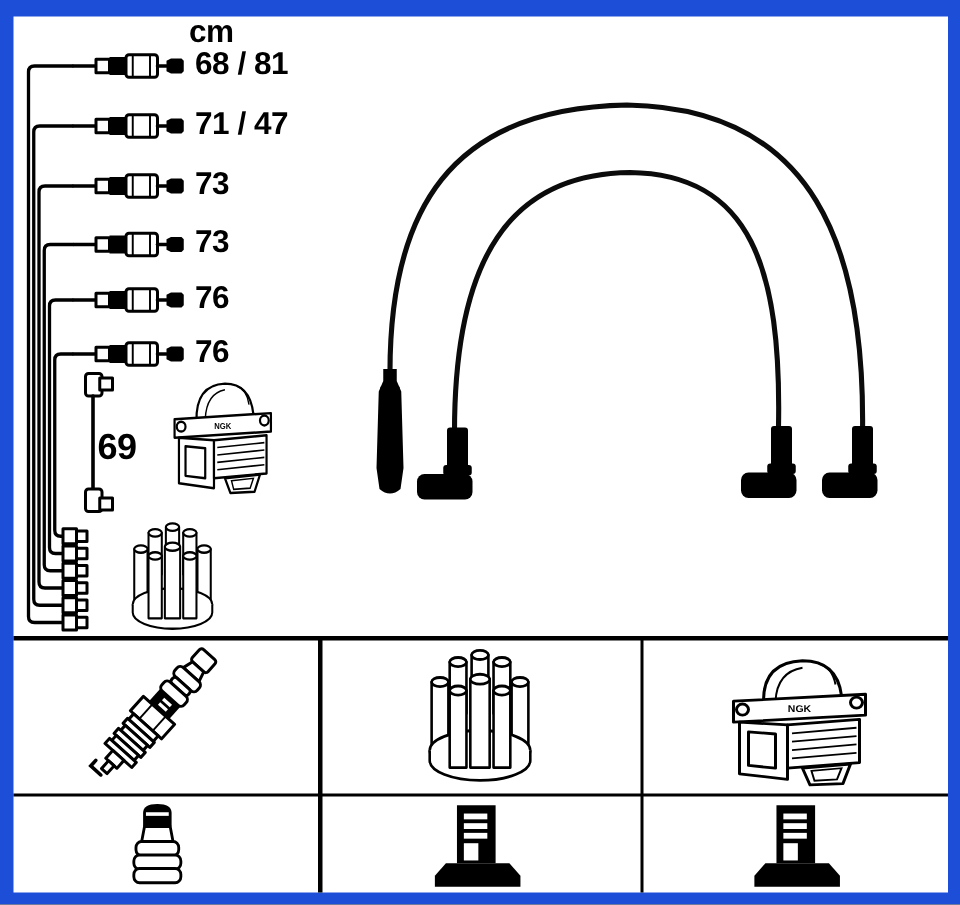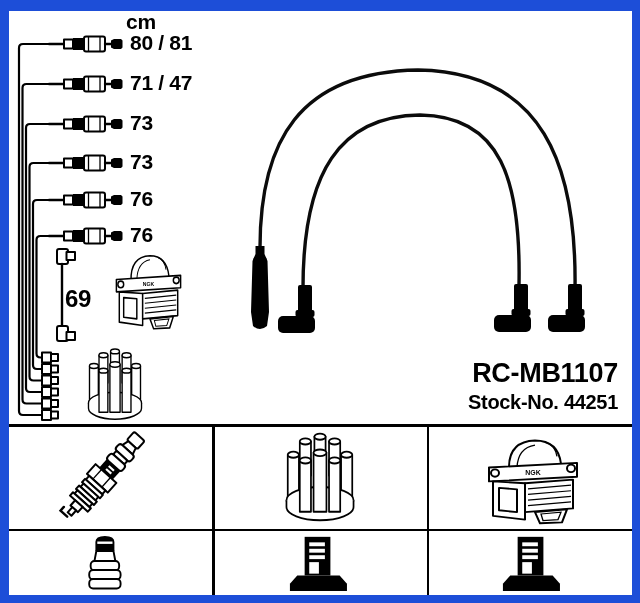--- a/index.html
+++ b/index.html
@@ -216,22 +216,20 @@
     <use href="#din-g" transform="translate(289,535) scale(0.92)"></use>
     <use href="#din-g" transform="translate(502,535) scale(0.92)"></use>
   </svg>
 
   <div class="gline" id="grid-top"></div>
   <div class="gline" id="grid-mid"></div>
   <div class="gline" id="grid-v1"></div>
   <div class="gline" id="grid-v2"></div>
 
   <div class="txt" id="cm-label">cm</div>
-  <div class="txt len" id="len-0">80 / 81</div>
+  <div class="txt len" id="len-0">68 / 81</div>
   <div class="txt len" id="len-1">71 / 47</div>
   <div class="txt len" id="len-2">73</div>
   <div class="txt len" id="len-3">73</div>
   <div class="txt len" id="len-4">76</div>
   <div class="txt len" id="len-5">76</div>
   <div class="txt" id="len-coil">69</div>
-  <div class="txt" id="product-code">RC-MB1107</div>
-  <div class="txt" id="stock-no">Stock-No. 44251</div>
 </div>
 
 </body></html>

